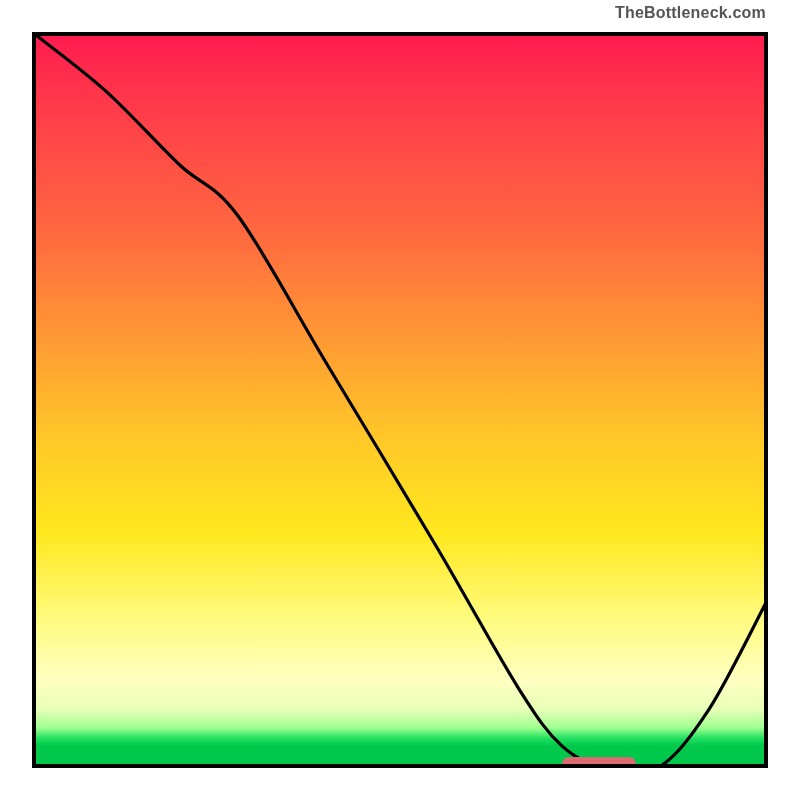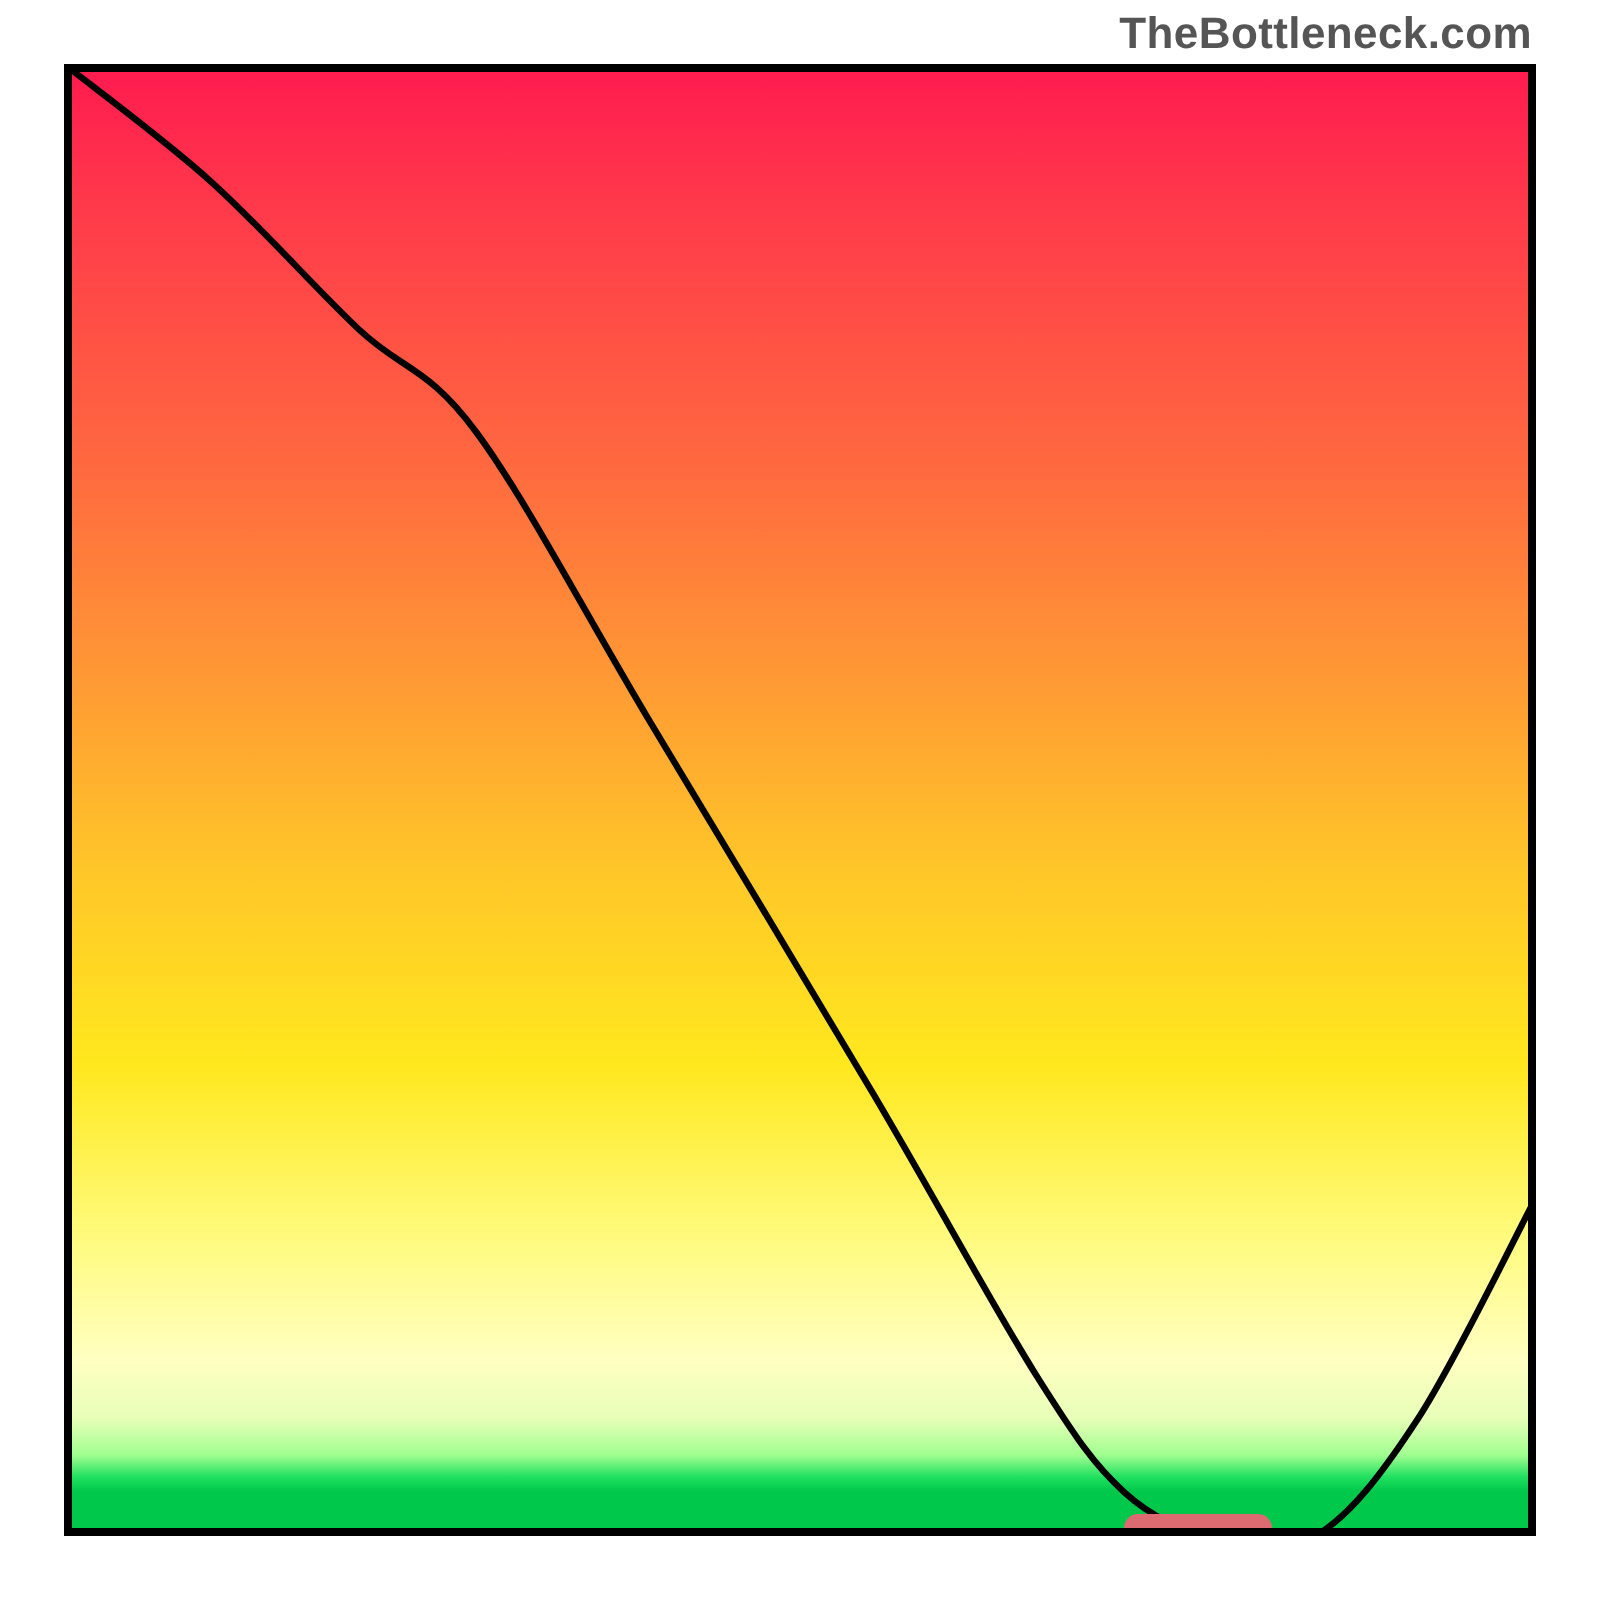--- a/index.html
+++ b/index.html
@@ -51,21 +51,21 @@
     width: 736px;
     height: 736px;
     border: 4px solid #000;
     box-sizing: border-box;
     pointer-events: none;
   }
   .watermark {
     position: absolute;
     top: 4px;
     right: 34px;
-    font-size: 22px;
+    font-size: 16px;
     font-weight: bold;
     color: #555;
     letter-spacing: 0.2px;
   }
   svg.curve {
     position: absolute;
     inset: 0;
     width: 100%;
     height: 100%;
     overflow: visible;

